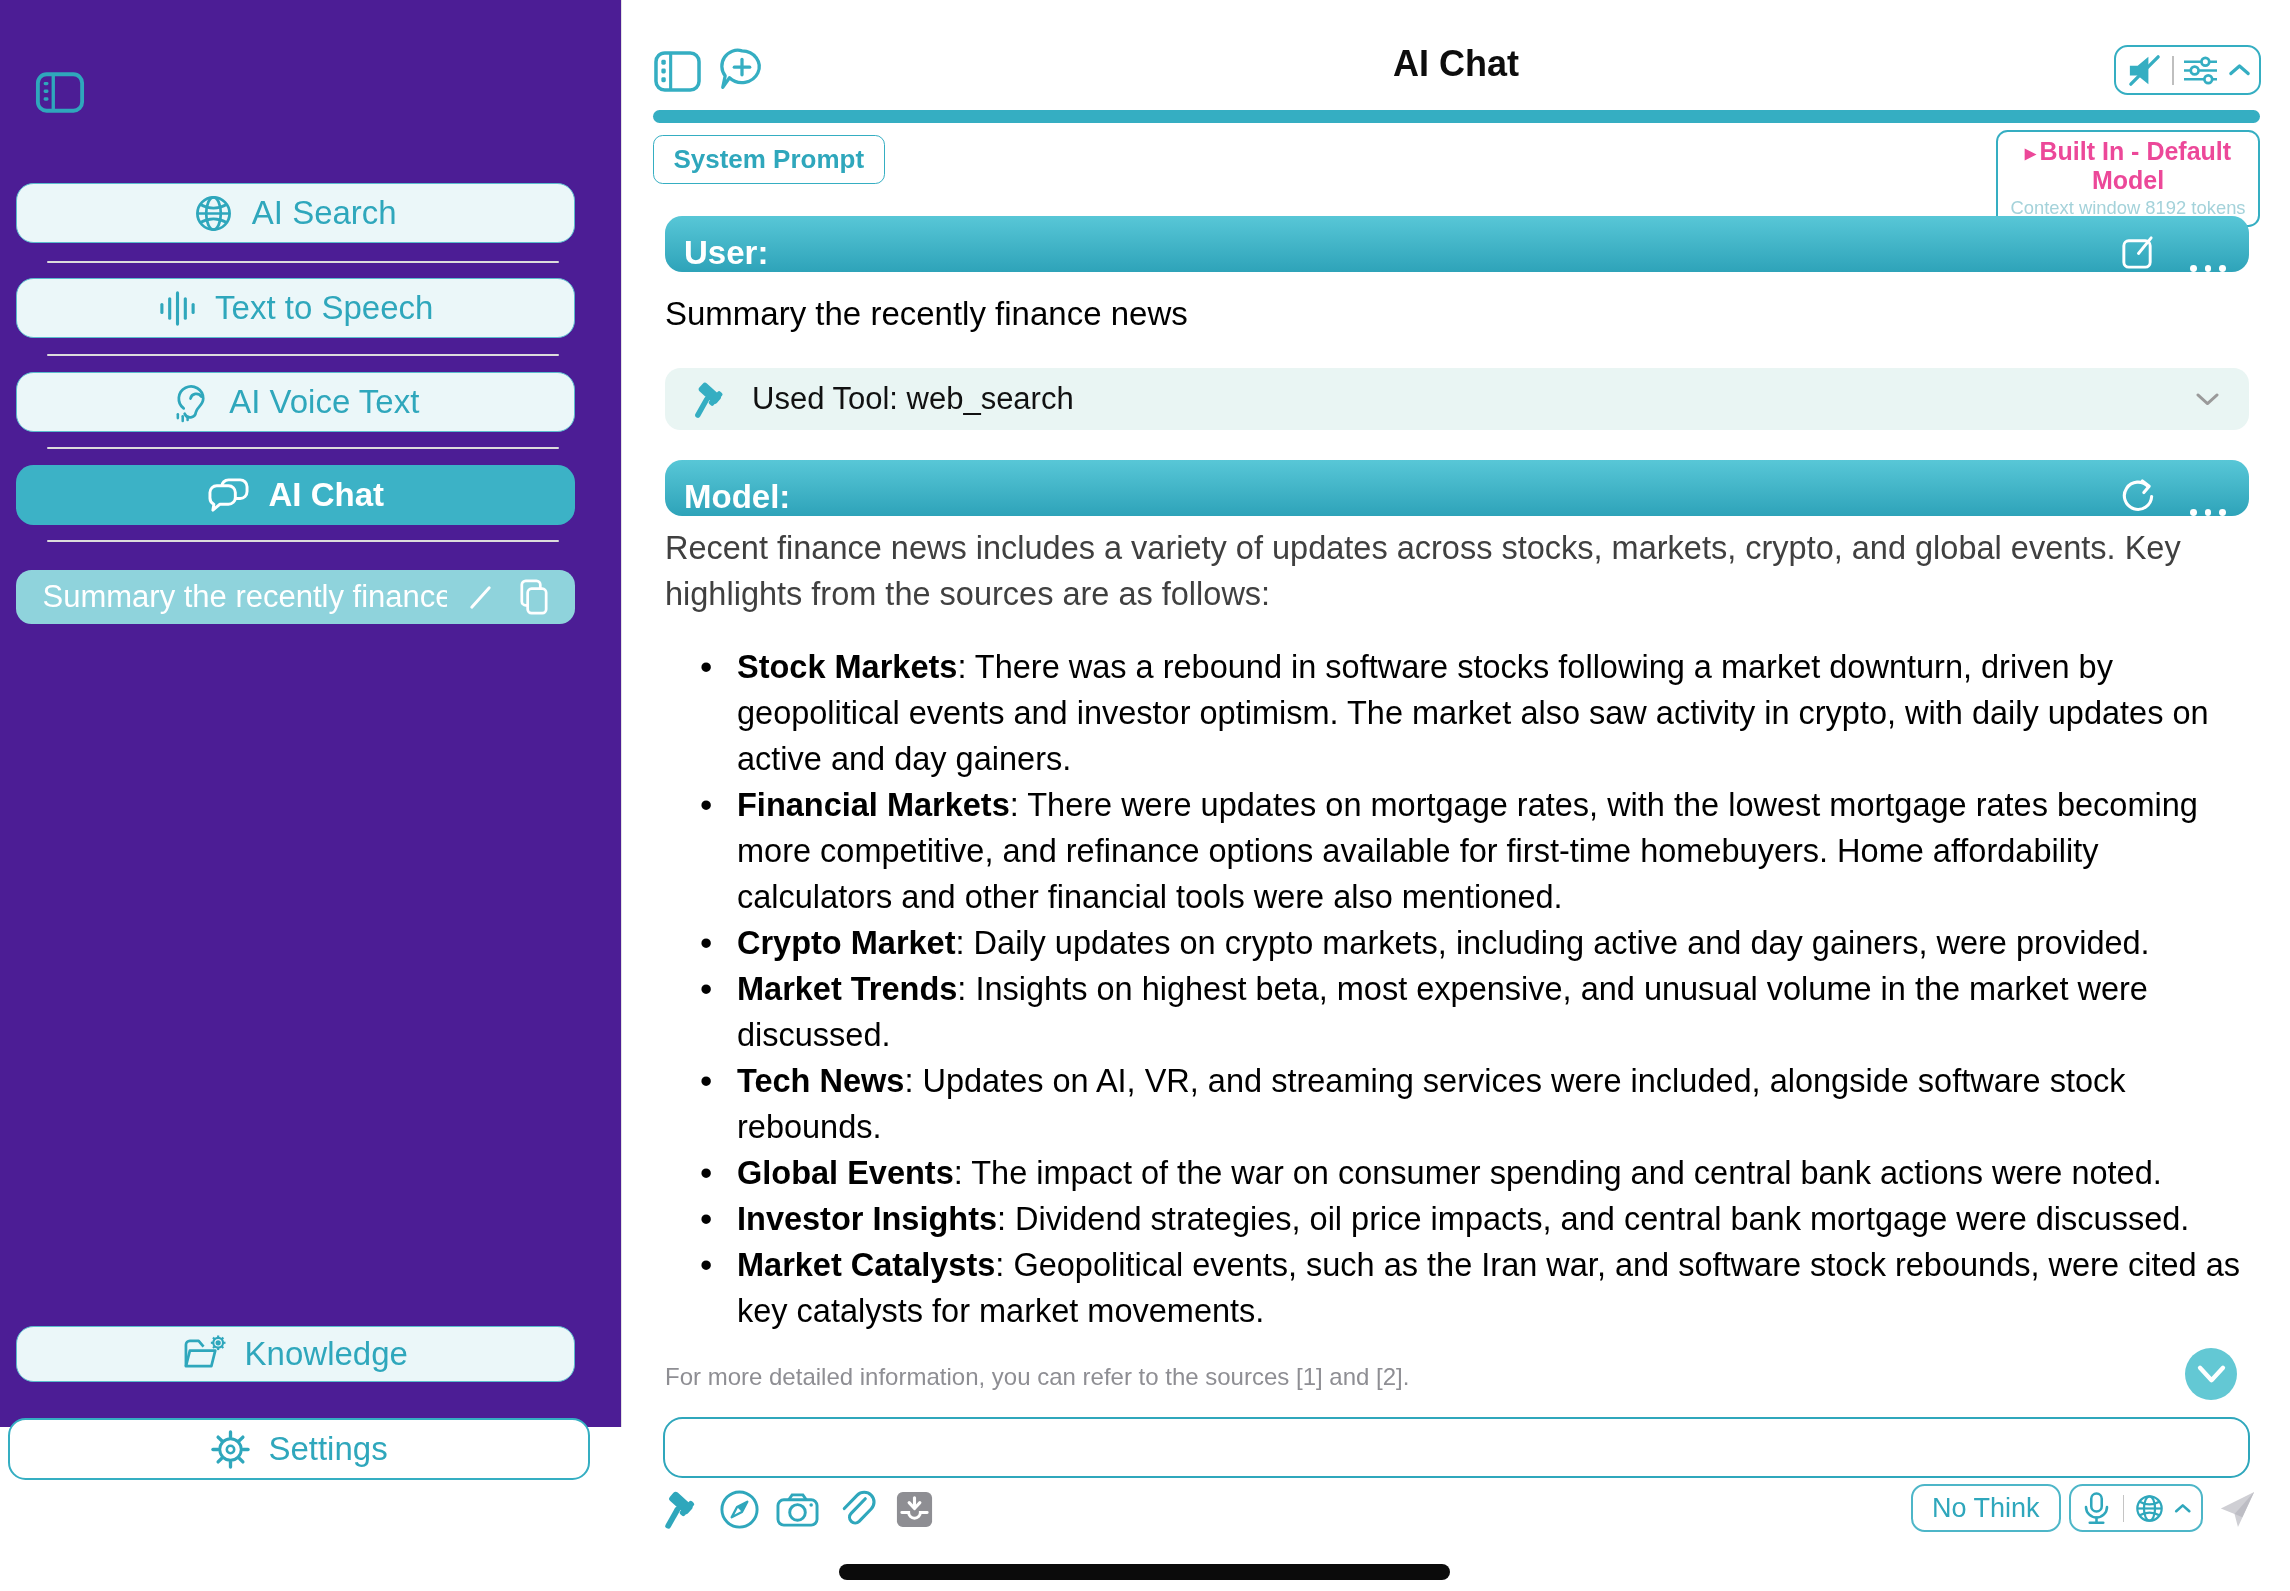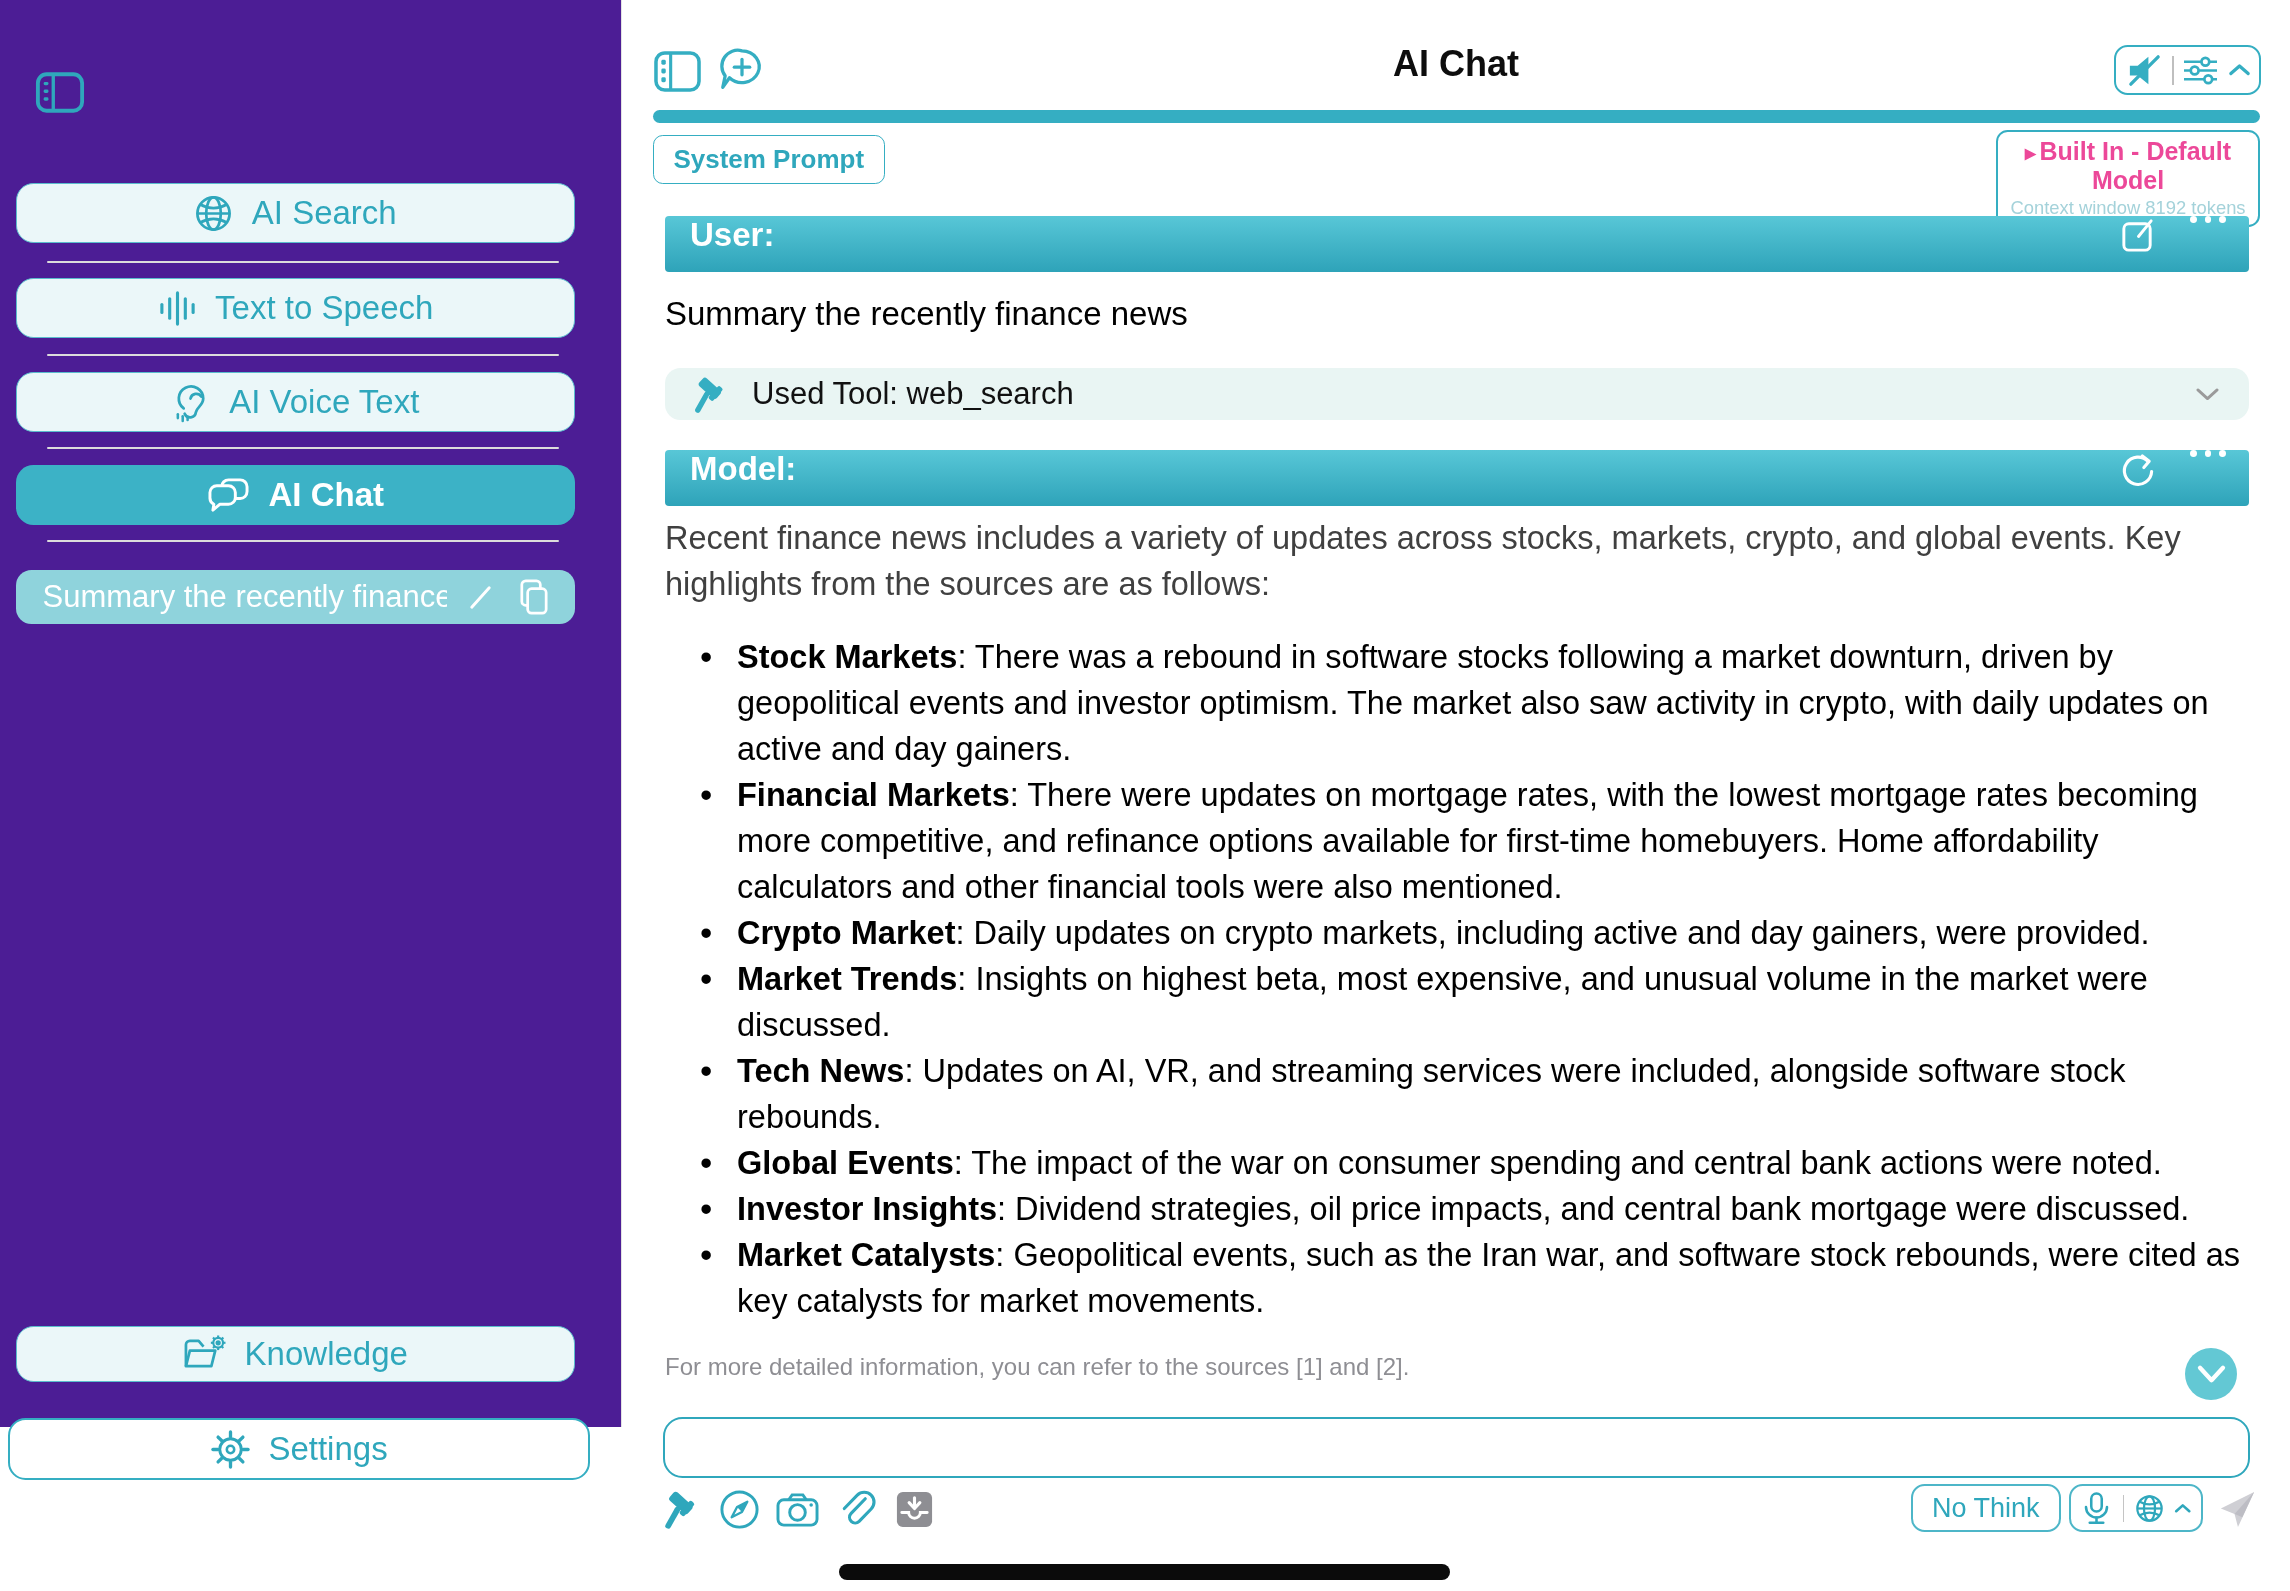--- a/index.html
+++ b/index.html
@@ -45,28 +45,28 @@
   .prog-bar{position:absolute;left:31px;right:30px;top:110px;height:12.6px;background:#35aec2;border-radius:6.8px;}
   .sysprompt-btn{position:absolute;left:31px;top:135px;border:1.9px solid #35aec2;border-radius:9.7px;
     color:#2fa7bc;font-size:26px;font-weight:700;padding:7.8px 19.4px;background:#fff;cursor:pointer;}
   .model-box{position:absolute;right:30px;top:130px;width:264px;border:2.4px solid #35aec2;border-radius:11.6px;
     text-align:center;padding:4.9px 5.8px 5.8px;box-sizing:border-box;cursor:pointer;background:#fff;}
   .model-box .nm{font-size:25px;font-weight:700;color:#ec4899;}
   .model-box .nm .tri{font-size:21.3px;margin-right:3.9px;}
   .model-box .ctx{font-size:18.4px;color:#a4d2da;margin-top:1.9px;}
   
   .content{position:absolute;left:43px;right:41px;top:216px;}
-  .msg-bar{height:56px;border-radius:4px;display:flex;align-items:flex-start;padding:0 23px 0 25px;
+  .msg-bar{height:56px;border-radius:17px;display:flex;align-items:flex-end;padding:0 23px 0 19px;
     background:linear-gradient(180deg,#58c7d7,#2ea3b9);color:#fff;}
   .msg-bar .lbl{font-size:33px;font-weight:700;}
   .msg-bar .sp{flex:1;}
   .dots3{display:flex;gap:7.8px;margin-left:33px;}
   .dots3 i{width:6.8px;height:6.8px;border-radius:50%;background:#fff;}
   .user-text{margin-top:23px;font-size:33px;color:#000;}
-  .tool-row{margin-top:35px;height:52px;background:#e9f5f3;border-radius:15.5px;display:flex;
+  .tool-row{margin-top:35px;height:62px;background:#e9f5f3;border-radius:15.5px;display:flex;
     align-items:center;padding:0 29px 0 25px;gap:23px;cursor:pointer;}
   .tool-row .txt{font-size:31px;color:#111;flex:1;}
   .model-bar{margin-top:30px;}
   .model-text{margin-top:9px;font-size:32.5px;line-height:46px;color:#404040;}
   ul.model-list{margin:27px 0 0 0;padding:0 0 0 72px;list-style:none;font-size:32.5px;line-height:46px;}
   ul.model-list li{position:relative;}
   ul.model-list li::before{content:"\2022";position:absolute;left:-37px;font-size:35px;}
   ul.model-list b{font-weight:700;}
   .footer-note{margin-top:29px;font-size:24px;color:#8e8e93;}
   

